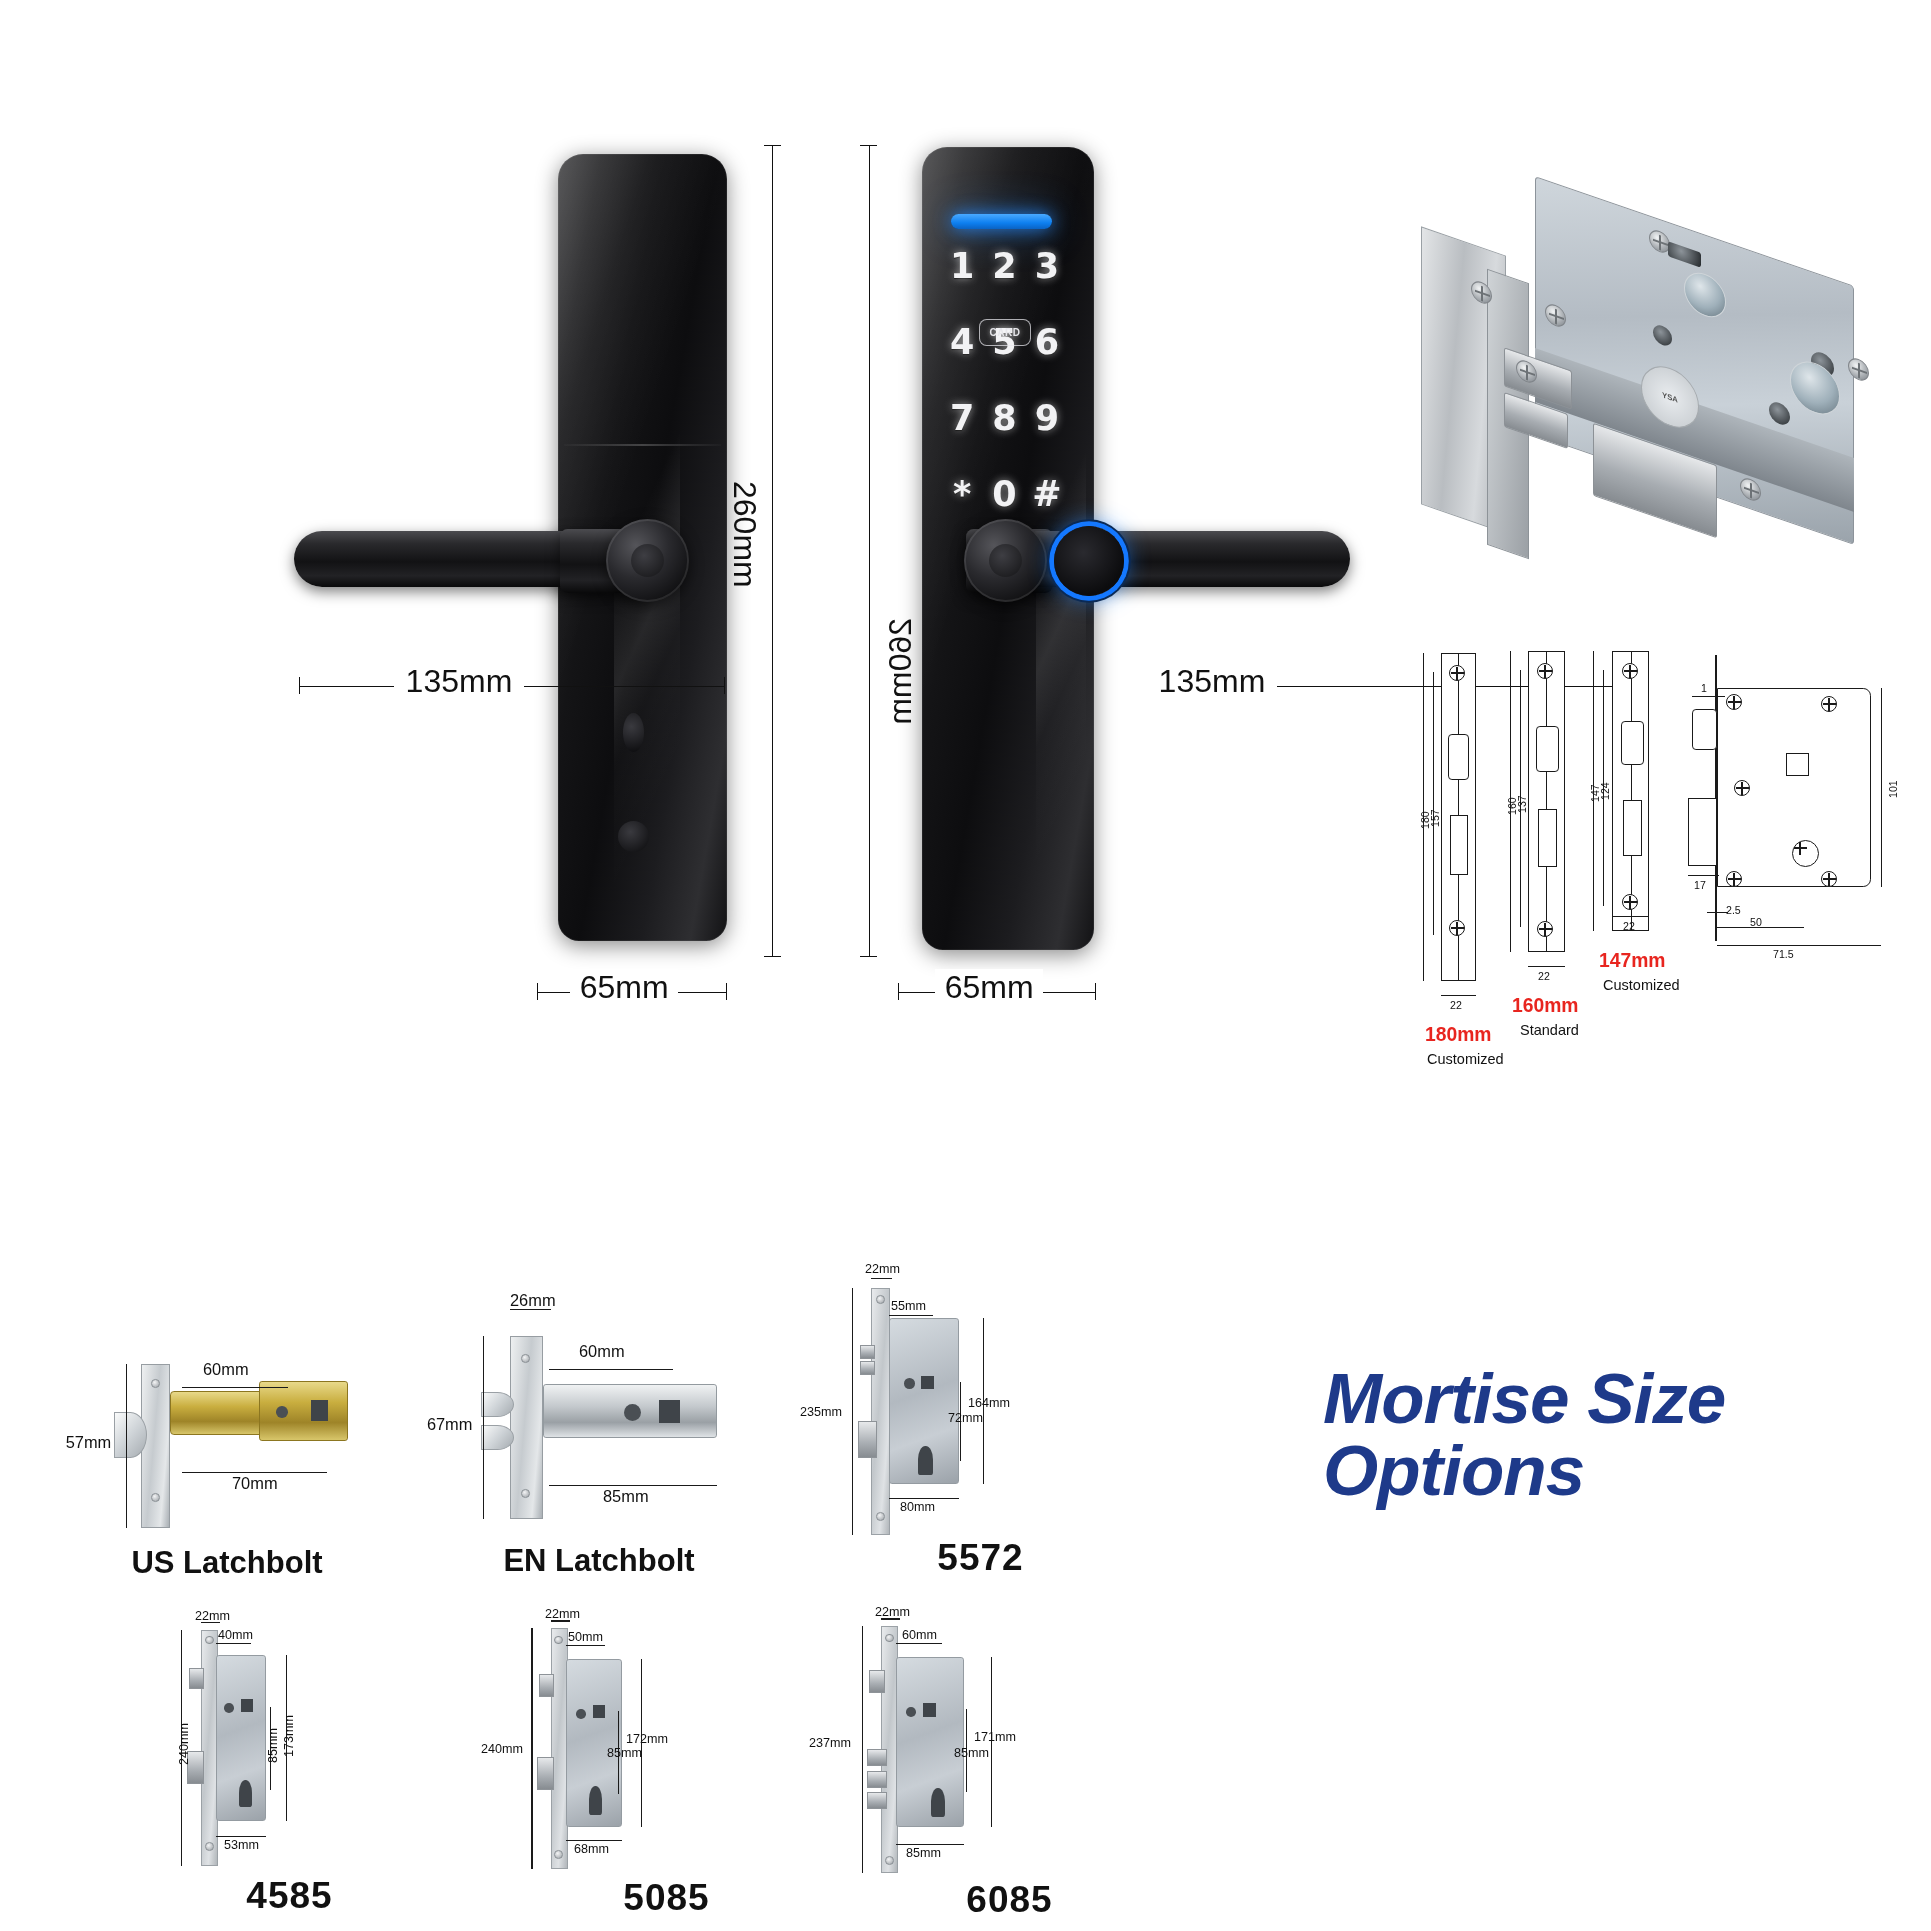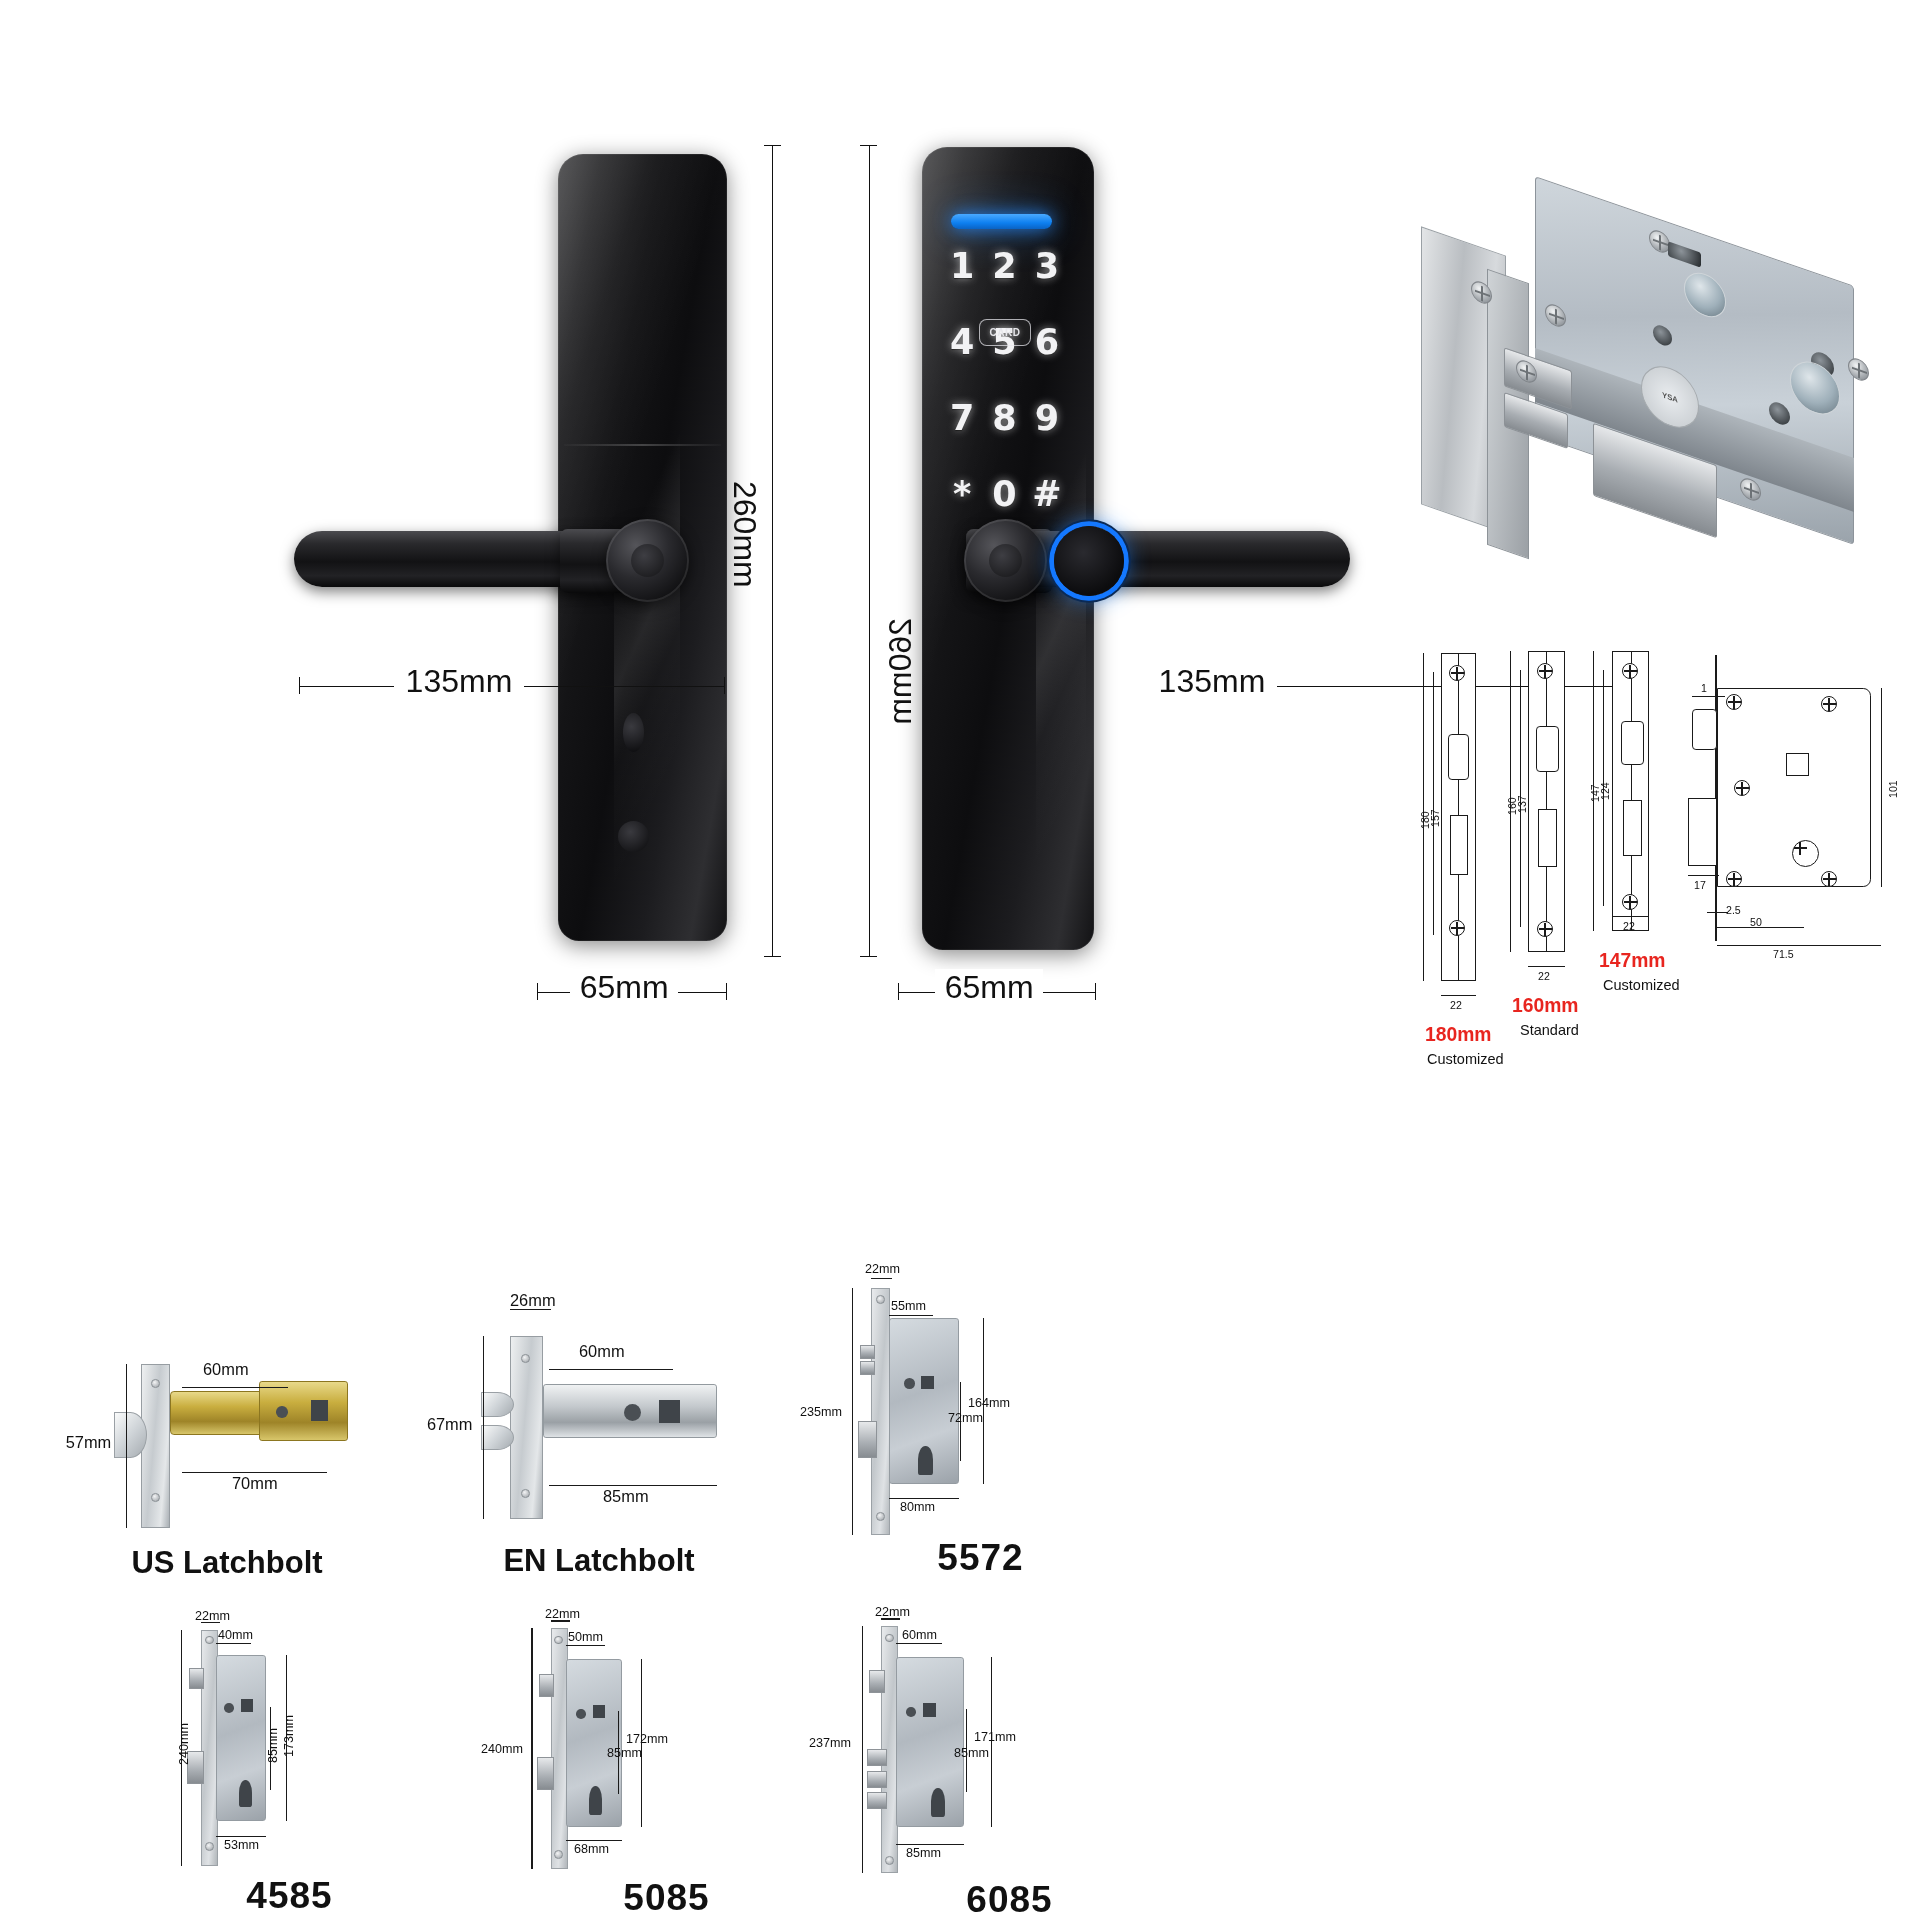--- a/index.html
+++ b/index.html
@@ -510,16 +510,20 @@
     <div class="m-dim" style="left:141px; top:35px; width:1.4px; height:170px;"></div>
     <div class="m-lbl" style="left:124px; top:108px;">171mm</div>
     <div class="m-dim" style="left:116px; top:87px; width:1.4px; height:83px;"></div>
     <div class="m-lbl" style="left:104px; top:124px;">85mm</div>
     <div class="m-dim" style="left:46px; top:222px; width:68px; height:1.4px;"></div>
     <div class="m-lbl" style="left:56px; top:224px;">85mm</div>
     <div class="cell-title" style="top:257px; font-size:37px; letter-spacing:1px;">6085</div>
   </div>
 
   <div id="twenty">
+    <div id="twenty-sub">
+      <div>Mortise Size</div>
+      <div>Options</div>
+    </div>
   </div>
 
 </div>
 
 
 </body></html>

